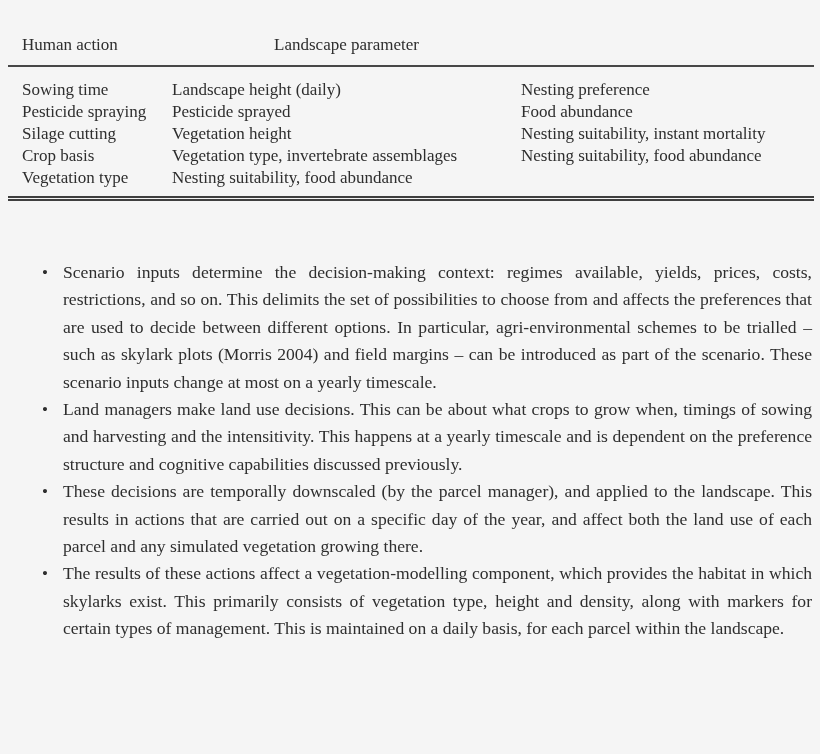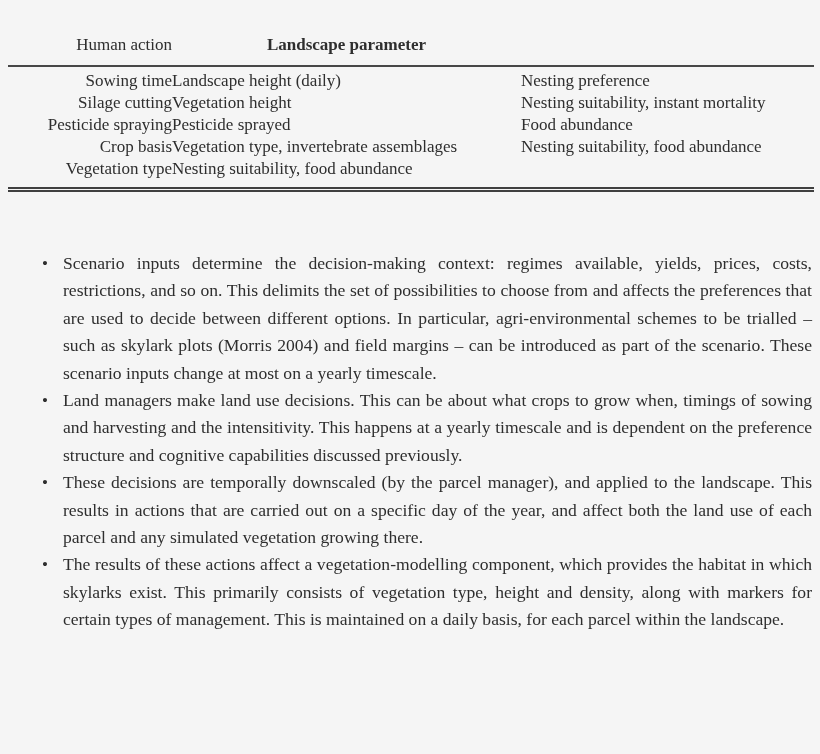--- a/index.html
+++ b/index.html
@@ -15,24 +15,24 @@
 
   
   .table-block { padding-top: 34px; margin: 0 6px 0 8px; }
   .trow { display: grid; grid-template-columns: 164px 349px 293px; }
   .cell {
     font-size: 17px;
     line-height: 22px;
     white-space: nowrap;
     overflow: visible;
   }
-  .c1 { padding-left: 14px; text-align: right; }
-  .th.center { text-align: center; font-weight: bold; }
+  .c1 { padding-left: 14px; }
+  .th.center { text-align: center; }
   .rule-single { margin-top: 9px; border-top: 2.5px solid #474747; }
-  .tbody { padding-top: 3px; }
+  .tbody { padding-top: 12px; }
   .rule-double {
     margin-top: 7px;
     height: 1px;
     border-top: 2px solid #3f3f3f;
     border-bottom: 2px solid #3f3f3f;
   }
 
   
   .bullets {
     margin: 0;
@@ -66,28 +66,28 @@
 
     <div class="rule-single"></div>
 
     <div class="tbody">
       <div class="trow">
         <div class="cell c1">Sowing time</div>
         <div class="cell">Landscape height (daily)</div>
         <div class="cell">Nesting preference</div>
       </div>
       <div class="trow">
+        <div class="cell c1">Pesticide spraying</div>
+        <div class="cell">Pesticide sprayed</div>
+        <div class="cell">Food abundance</div>
+      </div>
+      <div class="trow">
         <div class="cell c1">Silage cutting</div>
         <div class="cell">Vegetation height</div>
         <div class="cell">Nesting suitability, instant mortality</div>
-      </div>
-      <div class="trow">
-        <div class="cell c1">Pesticide spraying</div>
-        <div class="cell">Pesticide sprayed</div>
-        <div class="cell">Food abundance</div>
       </div>
       <div class="trow">
         <div class="cell c1">Crop basis</div>
         <div class="cell">Vegetation type, invertebrate assemblages</div>
         <div class="cell">Nesting suitability, food abundance</div>
       </div>
       <div class="trow">
         <div class="cell c1">Vegetation type</div>
         <div class="cell">Nesting suitability, food abundance</div>
         <div class="cell"></div>

